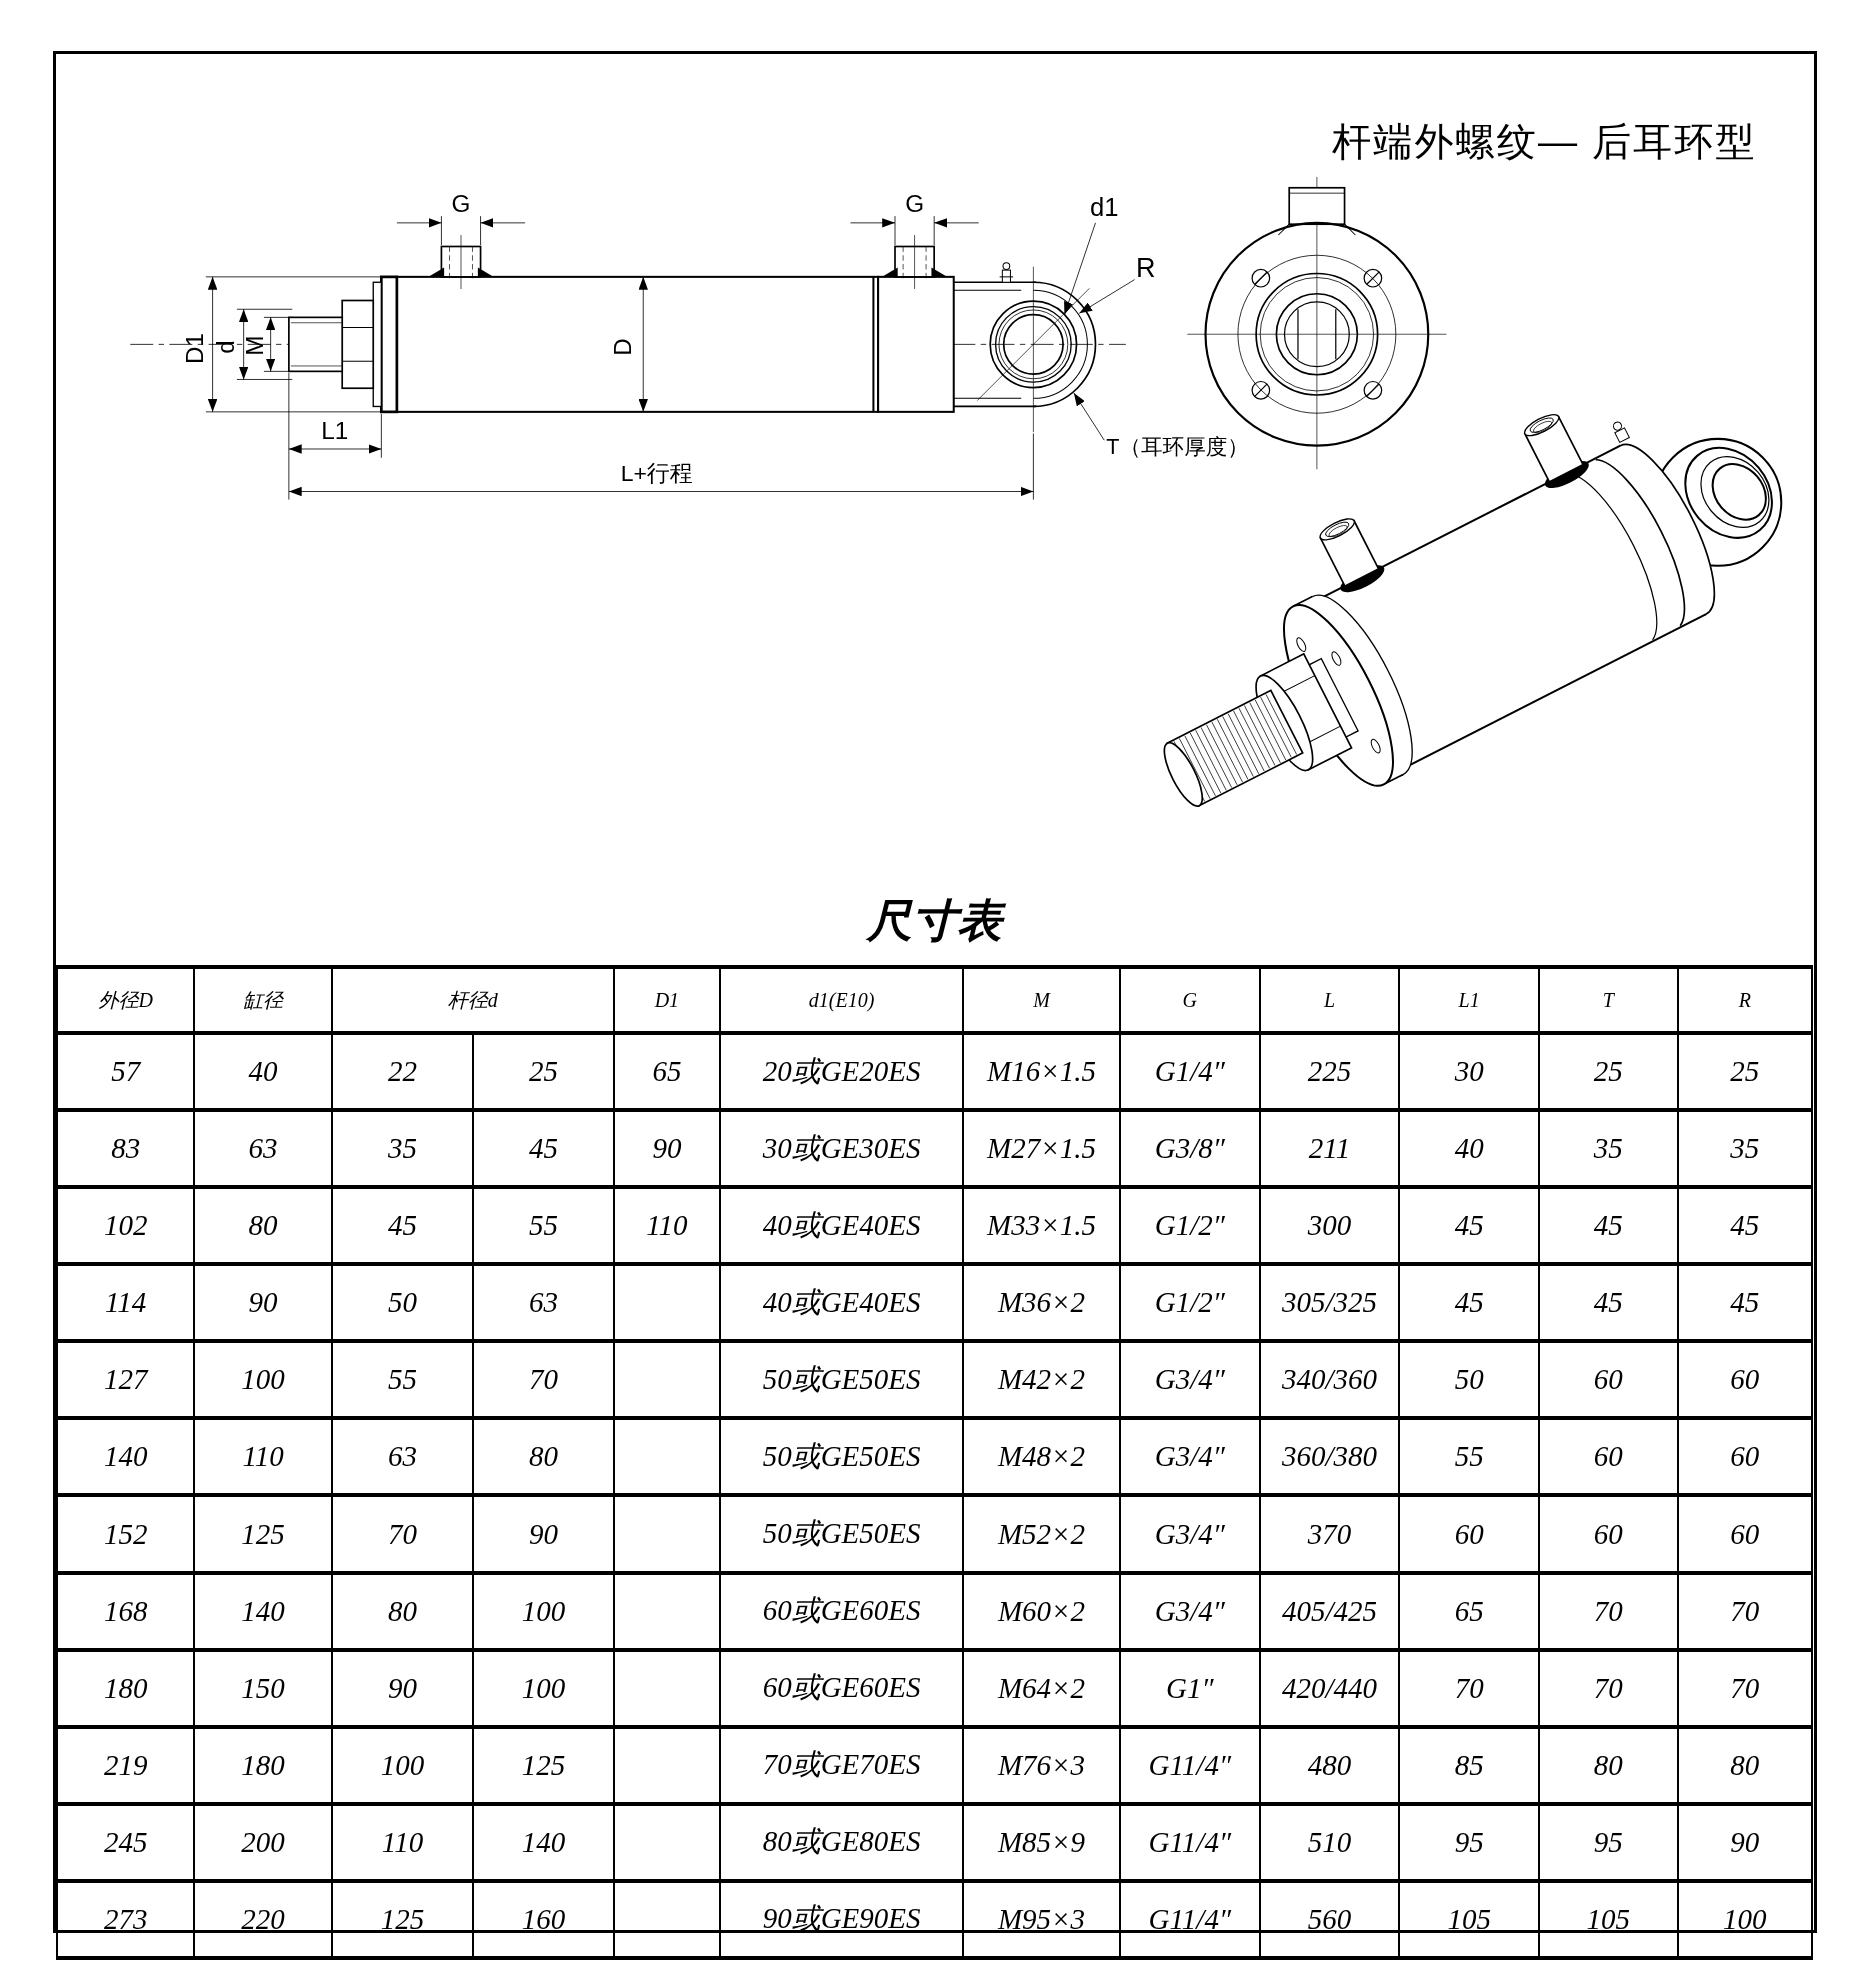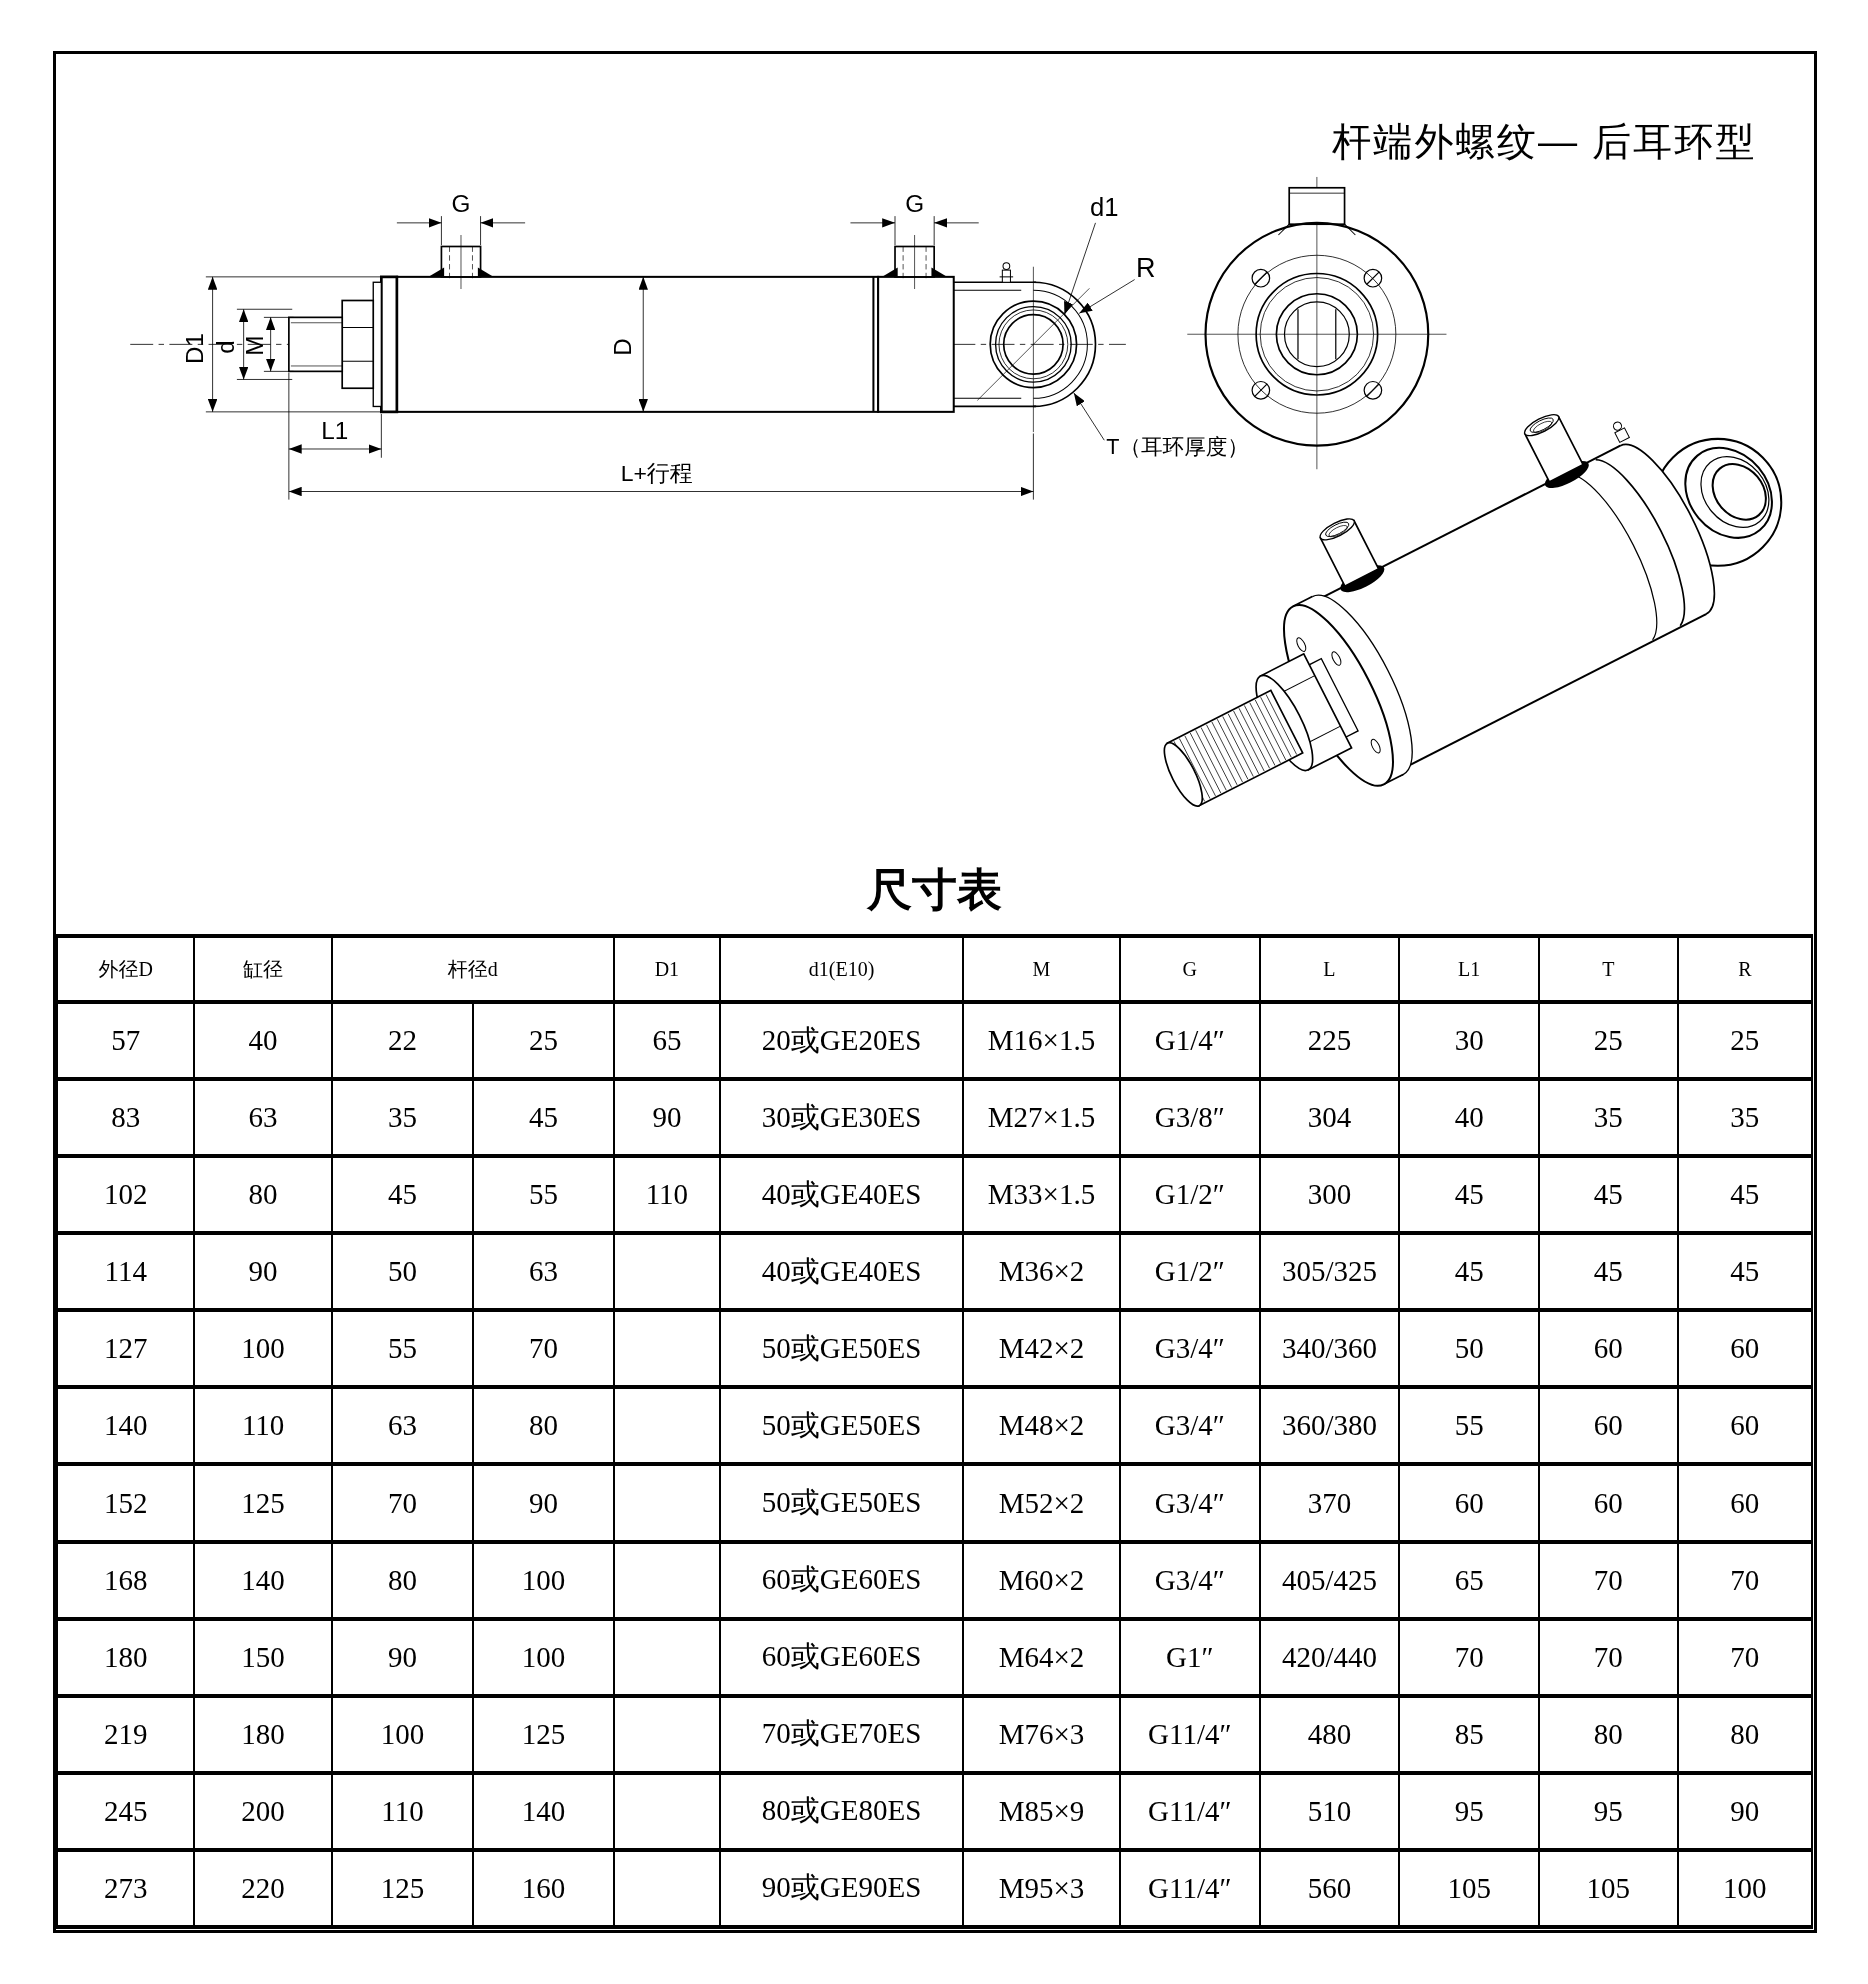--- a/index.html
+++ b/index.html
@@ -2,21 +2,21 @@
 <html style="font-size:10.8px"><head>
 <meta charset="utf-8">
 <style>
   html,body{margin:0;padding:0;background:#ffffff;}
   .page{position:relative;width:1868px;height:1985px;background:#fff;
         font-family:"Liberation Serif","DejaVu Serif",serif;color:#000;}
   .sheet{position:absolute;left:53px;top:51px;width:1764px;height:1882px;
          border:3.4px solid #000;box-sizing:border-box;}
   .drawing-area{position:absolute;left:0;top:0;width:1757px;height:792px;}
   .drawing-area svg{display:block;}
-  .table-area{position:absolute;left:0;top:792px;width:1757px;height:1083px;}
+  .table-area{position:absolute;left:0;top:823px;width:1757px;height:1083px;font-style:italic;}
   table.dim{border-collapse:collapse;table-layout:fixed;width:1757px;height:1083px;}
   table.dim td, table.dim th{border:2.7px solid #000;border-top-width:4px;border-bottom-width:4px;
        text-align:center;vertical-align:middle;padding:0;overflow:hidden;white-space:nowrap;}
   tr.title-row td{border:0;border-bottom:4.7px solid #000;font-size:45px;font-weight:bold;height:88px;}
   tr.header-row{height:66px;}
   tr.header-row th{font-size:20px;font-weight:normal;}
   table.dim tbody tr{height:61px;}
   table.dim tbody td{font-size:29px;}
   .svgtext{font-family:"Liberation Sans","DejaVu Sans",sans-serif;fill:#000;}
 </style>
@@ -299,21 +299,21 @@
             </tr>
             <tr>
               <td>83</td>
               <td>63</td>
               <td>35</td>
               <td>45</td>
               <td>90</td>
               <td>30或GE30ES</td>
               <td>M27×1.5</td>
               <td>G3/8″</td>
-              <td>304</td>
+              <td>211</td>
               <td>40</td>
               <td>35</td>
               <td>35</td>
             </tr>
             <tr>
               <td>102</td>
               <td>80</td>
               <td>45</td>
               <td>55</td>
               <td>110</td>

